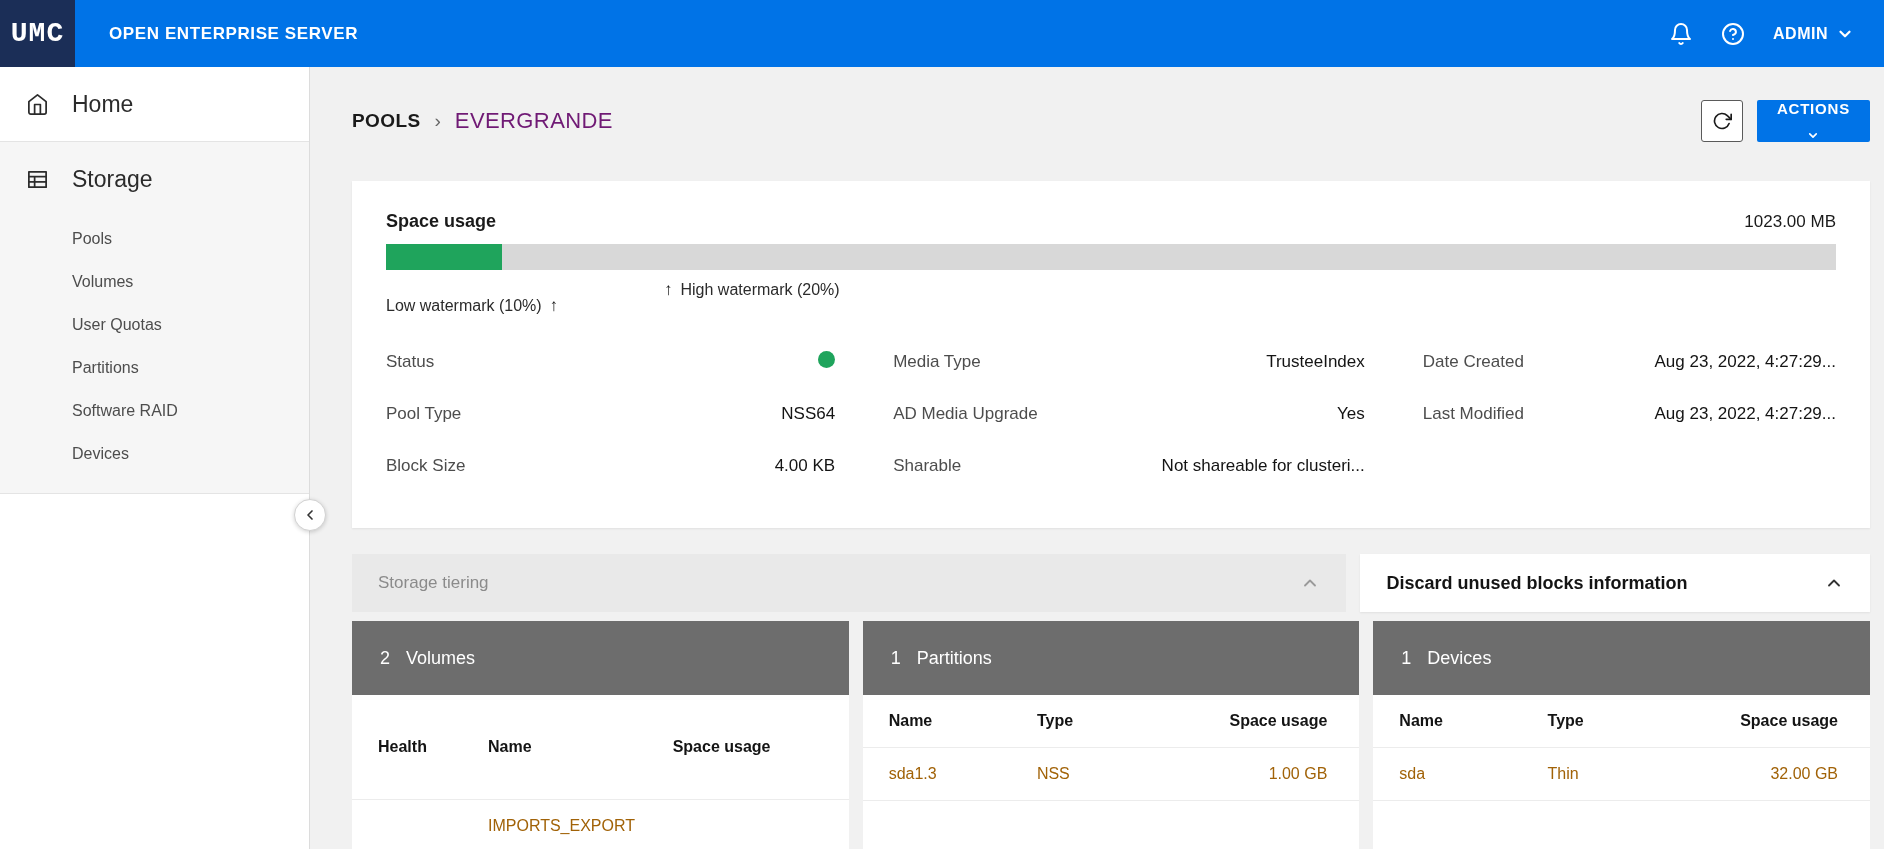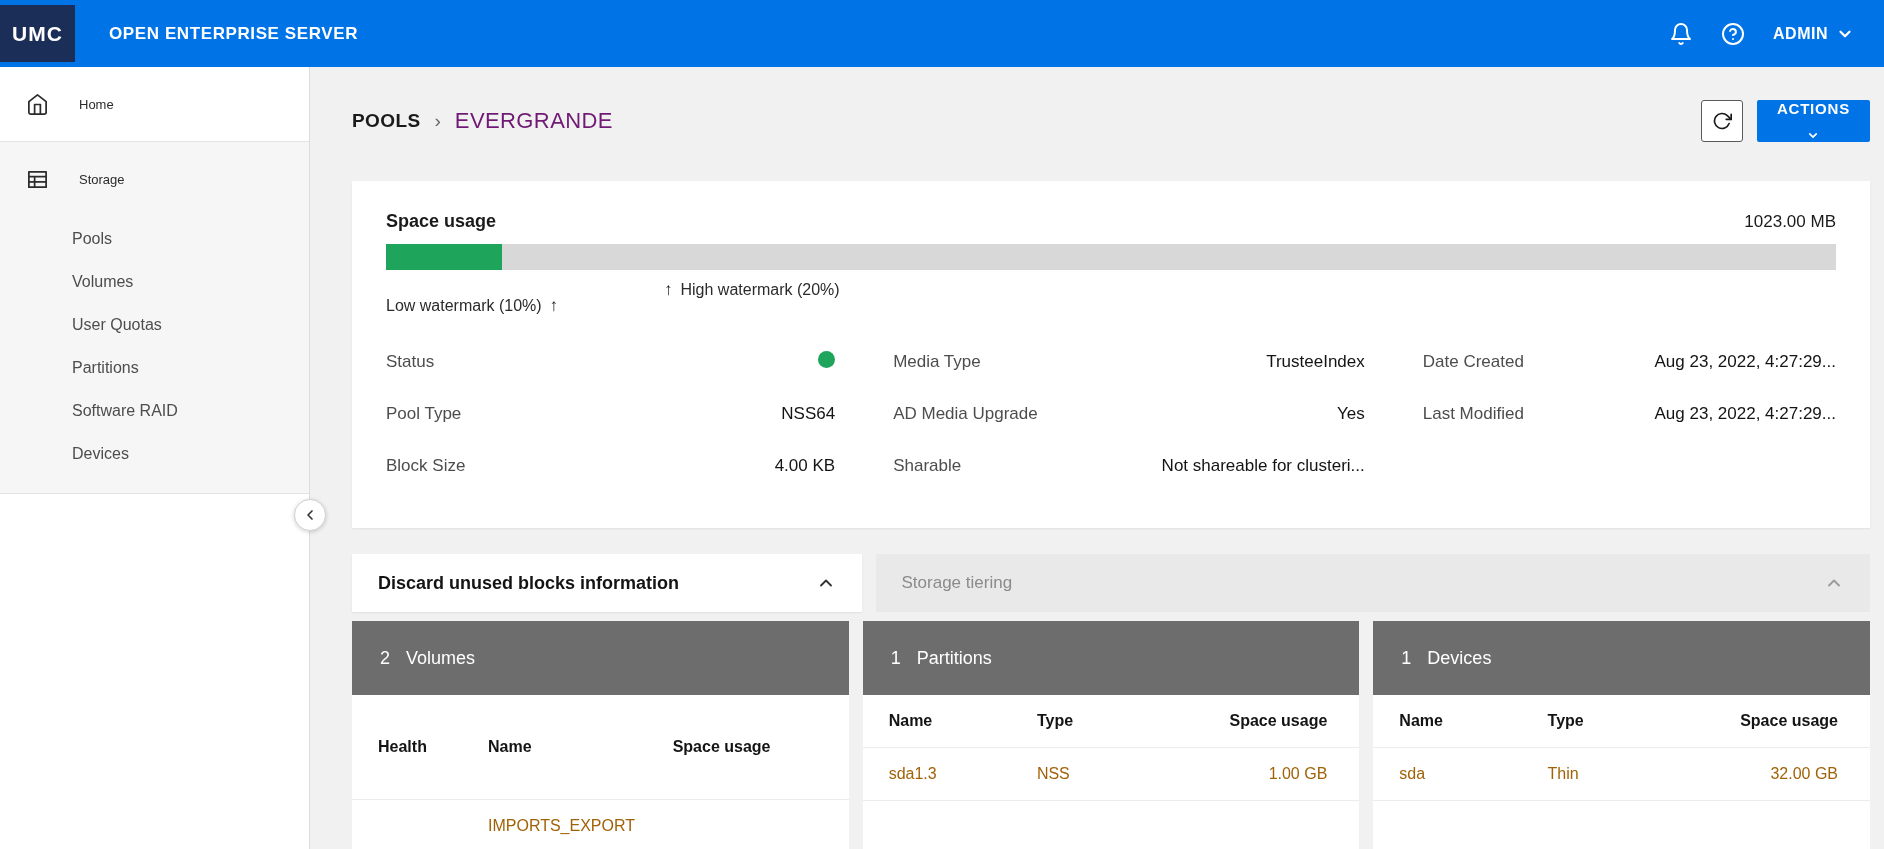--- a/index.html
+++ b/index.html
@@ -11,35 +11,35 @@
   *{box-sizing:border-box;margin:0;padding:0;}
   html,body{width:1884px;height:849px;overflow:hidden;}
   body{
     font-family:"Liberation Sans","DejaVu Sans",sans-serif;
     background:#F1F1F1;color:#1a1a1a;
   }
   svg{display:block;}
 
   
   .topbar{height:67px;background:var(--topbar-blue);display:flex;align-items:center;color:#fff;}
-  .logo-box{width:75px;height:57px;background:var(--logo-navy);display:flex;align-items:center;justify-content:center;
-    font-size:21px;font-weight:bold;letter-spacing:1px;}
+  .logo-box{width:75px;height:67px;background:var(--logo-navy);display:flex;align-items:center;justify-content:center;
+    font-size:28px;font-weight:bold;letter-spacing:1px;font-family:Liberation Mono, monospace;}
   .product-name{margin-left:34px;font-size:17px;font-weight:bold;letter-spacing:0.6px;}
   .topbar-spacer{flex:1;}
   .topbar-right{display:flex;align-items:center;gap:28px;padding-right:30px;}
   .tb-icon{width:24px;height:24px;cursor:pointer;}
   .user-chip{display:flex;align-items:center;gap:8px;cursor:pointer;}
   .user-label{font-size:16px;font-weight:bold;letter-spacing:0.5px;}
 
   
   .content{display:flex;height:782px;}
 
   
   .sidebar{width:310px;background:#fff;border-right:1px solid #dcdcdc;position:relative;flex:none;}
-  .side-item{display:flex;align-items:center;gap:30px;padding:0 0 0 26px;height:75px;font-size:13px;color:#2b2b2b;cursor:pointer;}
+  .side-item{display:flex;align-items:center;gap:23px;padding:0 0 0 26px;height:75px;font-size:23px;color:#2b2b2b;cursor:pointer;}
   .side-item .s-icon{width:23px;height:23px;color:#2b2b2b;}
   .home-item{border-bottom:1px solid #e4e4e4;}
   .storage-group{background:#f6f6f6;border-bottom:1px solid #e4e4e4;padding-bottom:18px;}
   .storage-head{height:75px;}
   .sub-list{padding-left:72px;}
   .sub-item{height:43px;display:flex;align-items:center;font-size:16px;color:#4d4d4d;cursor:pointer;}
   .collapse-handle{position:absolute;top:432px;left:294px;width:32px;height:32px;border-radius:50%;
     background:#fff;border:1px solid #d2d2d2;box-shadow:0 1px 4px rgba(0,0,0,.18);
     display:flex;align-items:center;justify-content:center;cursor:pointer;z-index:5;}
   .collapse-handle svg{width:16px;height:16px;color:#333;}
@@ -269,32 +269,32 @@
           </div>
           <div class="detail-cell">
             <span class="d-label">Last Modified</span>
             <span class="d-value">Aug 23, 2022, 4:27:29...</span>
           </div>
         </div>
       </div>
     </section>
 
     <div class="sections-row">
+      <div class="section-head section-tiering">
+        <span class="sec-title">Storage tiering</span>
+        <svg class="sec-chevron muted" viewBox="0 0 24 24" fill="none" stroke="currentColor" stroke-width="2.2" stroke-linecap="round" stroke-linejoin="round">
+          <polyline points="6 15 12 9 18 15"></polyline>
+        </svg>
+      </div>
       <div class="section-head section-discard">
         <span class="sec-title">Discard unused blocks information</span>
         <svg class="sec-chevron" viewBox="0 0 24 24" fill="none" stroke="currentColor" stroke-width="2.2" stroke-linecap="round" stroke-linejoin="round">
           <polyline points="6 15 12 9 18 15"></polyline>
         </svg>
       </div>
-      <div class="section-head section-tiering">
-        <span class="sec-title">Storage tiering</span>
-        <svg class="sec-chevron muted" viewBox="0 0 24 24" fill="none" stroke="currentColor" stroke-width="2.2" stroke-linecap="round" stroke-linejoin="round">
-          <polyline points="6 15 12 9 18 15"></polyline>
-        </svg>
-      </div>
     </div>
 
     <div class="tables-row">
 
       <div class="data-table">
         <div class="tbl-header">
           <span class="tbl-count">2</span>
           <span>Volumes</span>
         </div>
         <div class="tbl-cols cols-volumes">

